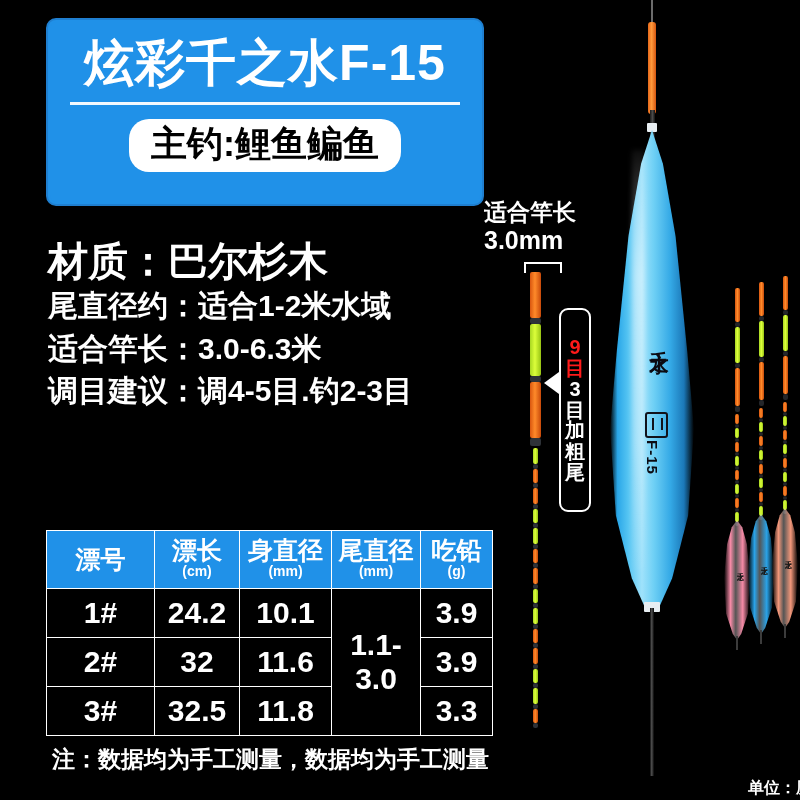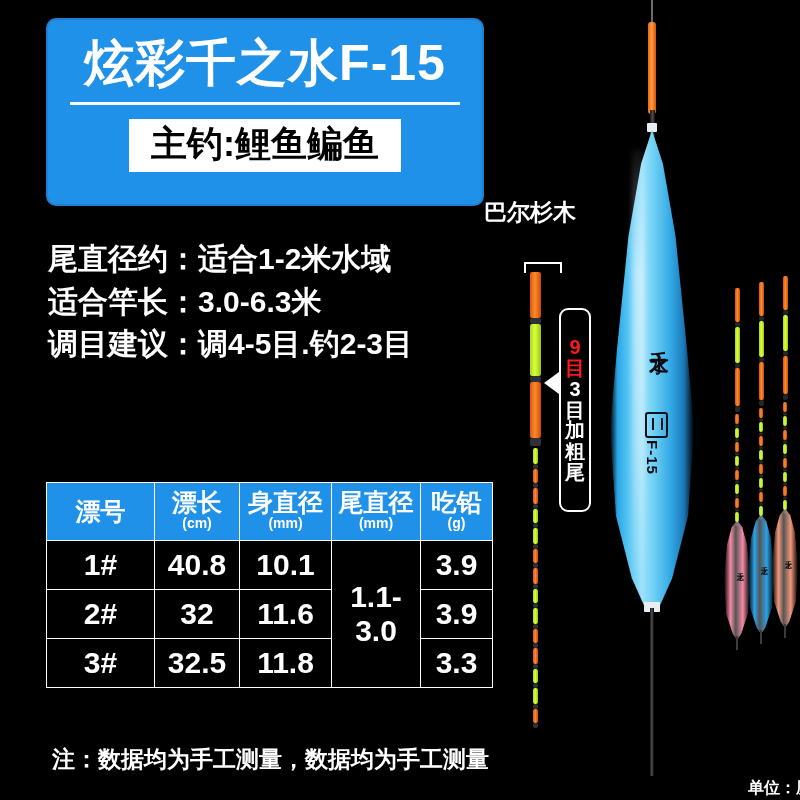--- a/index.html
+++ b/index.html
@@ -19,33 +19,33 @@
   .title-inner{
     width:100%;height:100%;background:#2091e8;border-radius:7px;
     display:flex;flex-direction:column;align-items:center;
   }
   .title-main{
     color:#fff;font-size:50px;font-weight:700;letter-spacing:1px;
     line-height:1;margin-top:16px;white-space:nowrap;
   }
   .title-rule{width:390px;height:3px;background:#fff;margin-top:14px;opacity:.95;}
   .title-pill{
-    margin-top:14px;background:#fff;border-radius:0;
+    margin-top:14px;background:#fff;border-radius:20px;
     padding:6px 22px 9px;white-space:nowrap;
   }
   .title-sub{color:#000;font-size:36px;font-weight:700;line-height:1.05;}
 
   
   .specs{position:absolute;left:16px;top:238px;width:470px;color:#fff;}
   .spec-0{font-size:40px;font-weight:700;line-height:1.18;white-space:nowrap;}
   .spec-r{font-size:30px;font-weight:700;line-height:1.42;white-space:nowrap;}
 
   
   .tbl{
-    position:absolute;left:14px;top:482px;width:446px;
+    position:absolute;left:14px;top:530px;width:446px;
     border-collapse:collapse;table-layout:fixed;padding-left:48px;
   }
   .tbl td,.tbl th{
     border:1px solid #ffffff;text-align:center;vertical-align:middle;
     padding:0;color:#fff;background:#000;
   }
   .tbl thead th{background:#2091e8;height:52px;padding:2px 0 3px;}
   .hz{font-size:25px;font-weight:700;line-height:1;display:block;}
   .hu{font-size:14px;font-weight:700;line-height:1.1;display:block;margin-top:1px;}
   .tbl tbody td{height:48px;font-size:30px;font-weight:700;}
@@ -151,20 +151,21 @@
     <div class="title-inner">
       <div class="title-main">炫彩千之水F-15</div>
       <div class="title-rule"></div>
       <div class="title-pill">
         <div class="title-sub">主钓:鲤鱼鳊鱼</div>
       </div>
     </div>
   </div>
 
   <div class="specs">
+    <div class="spec-0">材质：巴尔杉木</div>
     <div class="spec-r">尾直径约：适合1-2米水域</div>
     <div class="spec-r">适合竿长：3.0-6.3米</div>
     <div class="spec-r">调目建议：调4-5目.钓2-3目</div>
   </div>
 
   <table class="tbl">
     <colgroup>
       <col class="col-a">
         <col class="col-b">
         <col class="col-c">
@@ -190,21 +191,21 @@
         </th>
         <th>
           <span class="hz">吃铅</span>
           <span class="hu">(g)</span>
         </th>
       </tr>
     </thead>
     <tbody>
       <tr>
         <td>1#</td>
-        <td>40.8</td>
+        <td>24.2</td>
         <td>10.1</td>
         <td class="c-merge" rowspan="3">1.1-3.0</td>
         <td class="c-red">3.9</td>
       </tr>
       <tr>
         <td>2#</td>
         <td>32</td>
         <td>11.6</td>
         <td class="c-red">3.9</td>
       </tr>
@@ -213,21 +214,22 @@
         <td>32.5</td>
         <td>11.8</td>
         <td class="c-red">3.3</td>
       </tr>
     </tbody>
   </table>
 
   <div class="note">注：数据均为手工测量，数据均为手工测量</div>
 
   <div class="tail-label">
-    <div>巴尔杉木</div>
+    <div>适合竿长</div>
+    <div class="l2">3.0mm</div>
   </div>
   <div class="tail-bracket"></div>
 
   <div class="tailstrip" id="tailstrip">
       <div class="tseg" style="top: 0px; height: 46px; background: linear-gradient(90deg, rgb(216, 86, 15), rgb(255, 138, 42) 45%, rgb(200, 74, 10));"></div>
       <div class="tseg" style="top: 46px; height: 6px; background: rgb(46, 50, 56);"></div>
       <div class="tseg" style="top: 52px; height: 52px; background: linear-gradient(90deg, rgb(168, 214, 34), rgb(220, 255, 58) 45%, rgb(151, 195, 20));"></div>
       <div class="tseg" style="top: 104px; height: 6px; background: rgb(46, 50, 56);"></div>
       <div class="tseg" style="top: 110px; height: 56px; background: linear-gradient(90deg, rgb(216, 86, 15), rgb(255, 138, 42) 45%, rgb(200, 74, 10));"></div>
       <div class="tseg" style="top: 166px; height: 8px; background: rgb(46, 50, 56);"></div>

